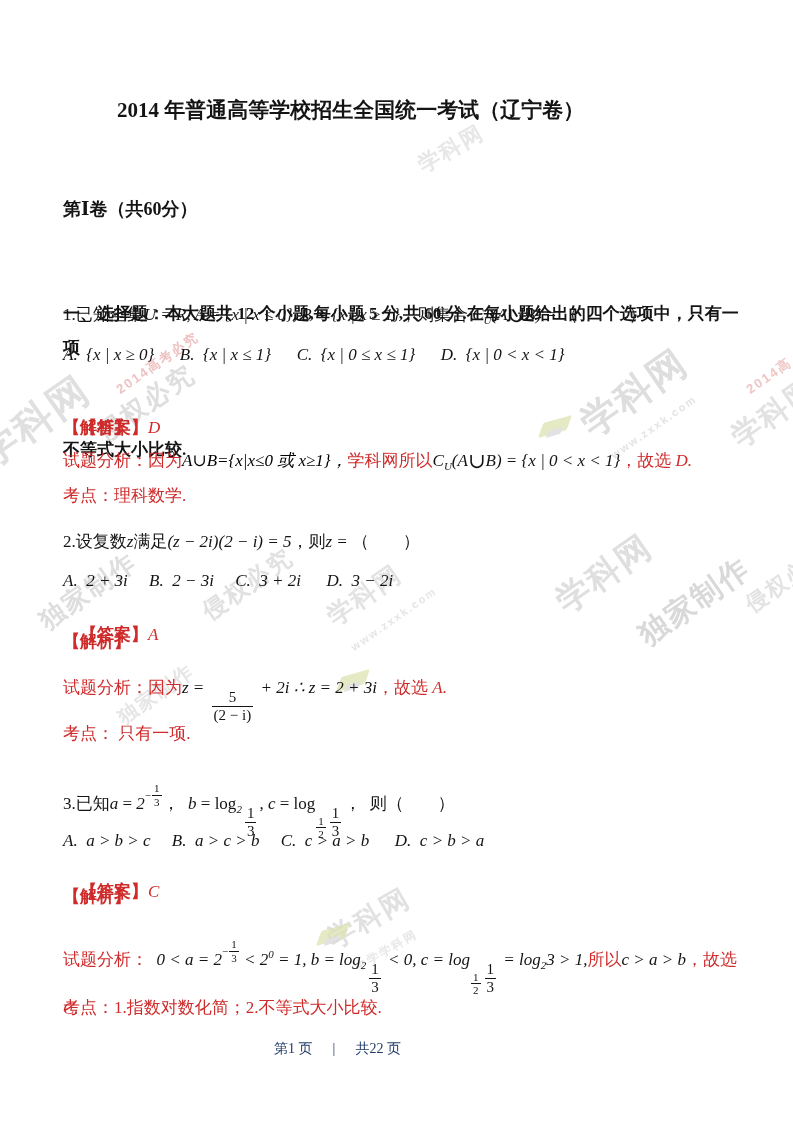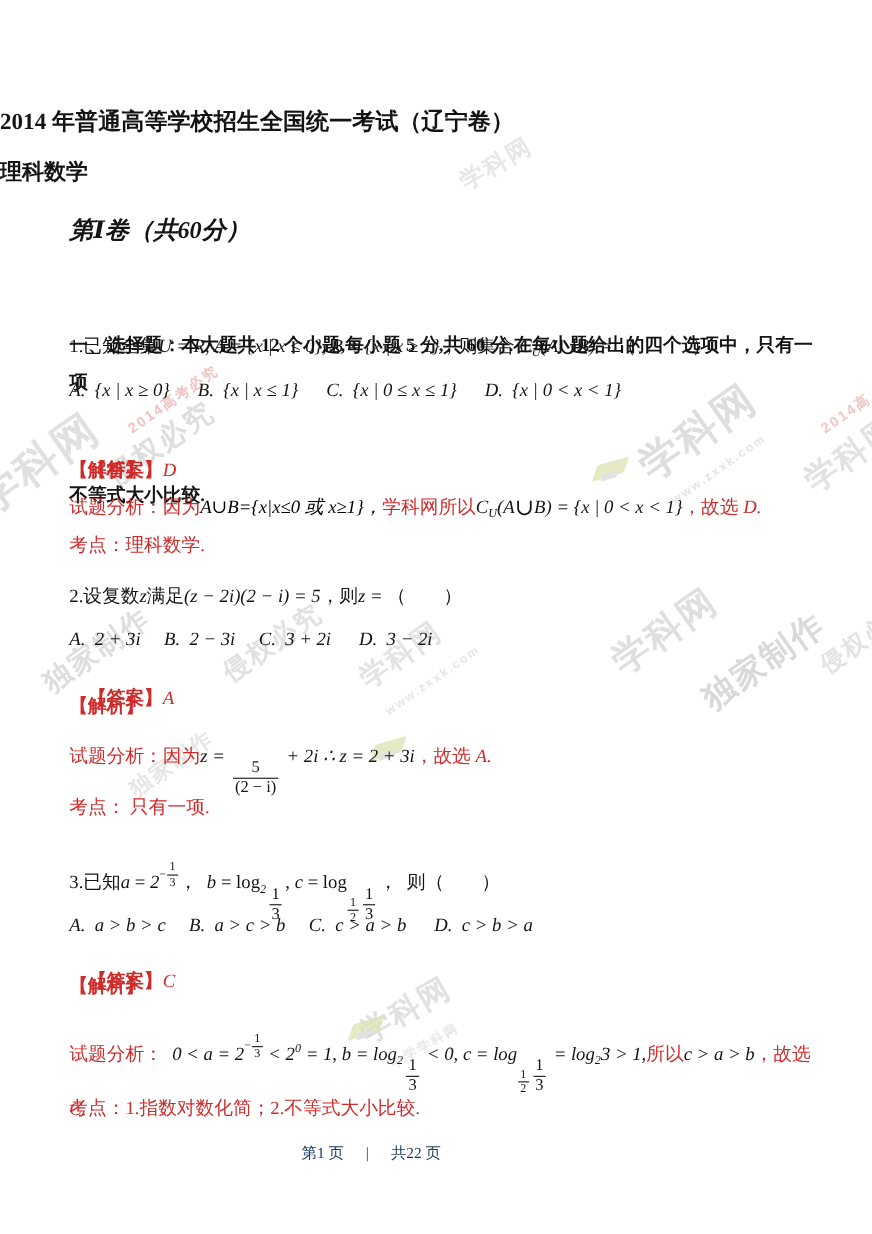--- a/index.html
+++ b/index.html
@@ -6,39 +6,39 @@
   .page{position:relative;width:793px;height:1122px;background:#ffffff;overflow:hidden;
         font-family:"Liberation Serif","DejaVu Serif",serif;color:#141414;}
   .wm-layer{position:absolute;inset:0;z-index:0;}
   .wm{position:absolute;white-space:nowrap;font-family:"Liberation Sans","DejaVu Sans",sans-serif;
       font-weight:bold;transform-origin:left center;letter-spacing:2px;}
   .cap{position:absolute;width:30px;height:13px;background:#dde4b2;opacity:.75;
        transform:rotate(-16deg) skewX(-35deg);border-radius:2px;}
   .cap::after{content:"";position:absolute;left:9px;top:9px;width:15px;height:6px;background:#d9d9d9;}
   .line{position:absolute;left:63px;width:676px;font-size:17px;line-height:24px;
         white-space:pre-wrap;z-index:1;}
-  .center{left:0;width:701px;text-align:left;}
+  .center{left:0;width:701px;text-align:center;}
   .bold{font-weight:bold;}
   .red{color:#cf2b2b;}
   .lred{color:#000000;}
   .rm{font-style:normal;}
   .mt{font-style:italic;}
   .sub{font-size:11px;vertical-align:-4px;}
   .sup{font-size:11px;vertical-align:7px;font-style:italic;}
   .bigcup{font-size:21px;font-style:normal;vertical-align:-2px;}
   .frac{display:inline-flex;flex-direction:column;align-items:center;vertical-align:-9px;
         line-height:1.15;font-size:15px;margin:0 3px;text-align:center;}
   .frac .den{border-top:1px solid currentColor;padding:0 2px;}
   .supf{display:inline-flex;align-items:center;vertical-align:10px;font-size:11px;line-height:1;}
   .supf .frac{font-size:11px;vertical-align:baseline;margin:0 1px;}
   .subf{display:inline-flex;vertical-align:-16px;font-size:11px;line-height:1;}
   .subf .frac{font-size:11px;margin:0 1px;}
   .title{font-size:21px;}
   .subtitle{font-size:20px;}
-  .section{font-size:22px;font-style:italic;}
+  .section{font-size:18px;}
   .instr{line-height:34px;}
   .footer{position:absolute;top:1040px;left:0;width:675px;text-align:center;font-size:14px;
           color:#1f3a67;z-index:1;}
   .footer span{margin:0 10px;}
 </style>
 </head>
 <body>
 
 <div class="page">
 
@@ -61,21 +61,20 @@
       <div class="wm" style="left: 120px; top: 706px; font-size: 20px; color: rgb(230, 230, 230); transform: rotate(-35deg);">独家制作</div>
       <div class="wm" style="left: 330px; top: 922px; font-size: 28px; color: rgb(225, 225, 225); transform: rotate(-30deg);">学科网</div>
       <div class="wm" style="left: 356px; top: 960px; font-size: 12px; color: rgb(232, 232, 232); transform: rotate(-30deg);">中学学科网</div>
       <div class="cap" style="left: 540px; top: 420px;"></div>
       <div class="cap" style="left: 338px; top: 674px;"></div>
       <div class="cap" style="left: 318px; top: 928px;"></div>
     </div>
 
   <div class="line center title bold" style="top:98px">2014 年普通高等学校招生全国统一考试（辽宁卷）</div>
 
-  <div class="line center subtitle bold" style="top:145px">理科数学</div>
 
   <div class="line section bold" style="top:197px">第Ⅰ卷（共60分）</div>
 
   <div class="line instr bold" style="top:229px">
     <div>一、选择题：本大题共 12 个小题,每小题 5 分,共 60 分.在每小题给出的四个选项中，只有一项</div>
     <div>不等式大小比较.</div>
   </div>
 
   <div class="line" style="top:303px"><span class="rm">1.已知全集</span><span class="mt">U = R, A = {x | x ≤ 0}, B = {x | x ≥ 1}</span><span class="rm">，则集合 </span><span class="mt">C</span><span class="mt sub">U</span><span class="mt">(A</span><span class="bigcup">∪</span><span class="mt">B) = </span><span class="rm">（            ）</span></div>
   <div class="line" style="top:343px"><span class="mt">A.  {x | x ≥ 0}      B.  {x | x ≤ 1}      C.  {x | 0 ≤ x ≤ 1}      D.  {x | 0 &lt; x &lt; 1}</span></div>

